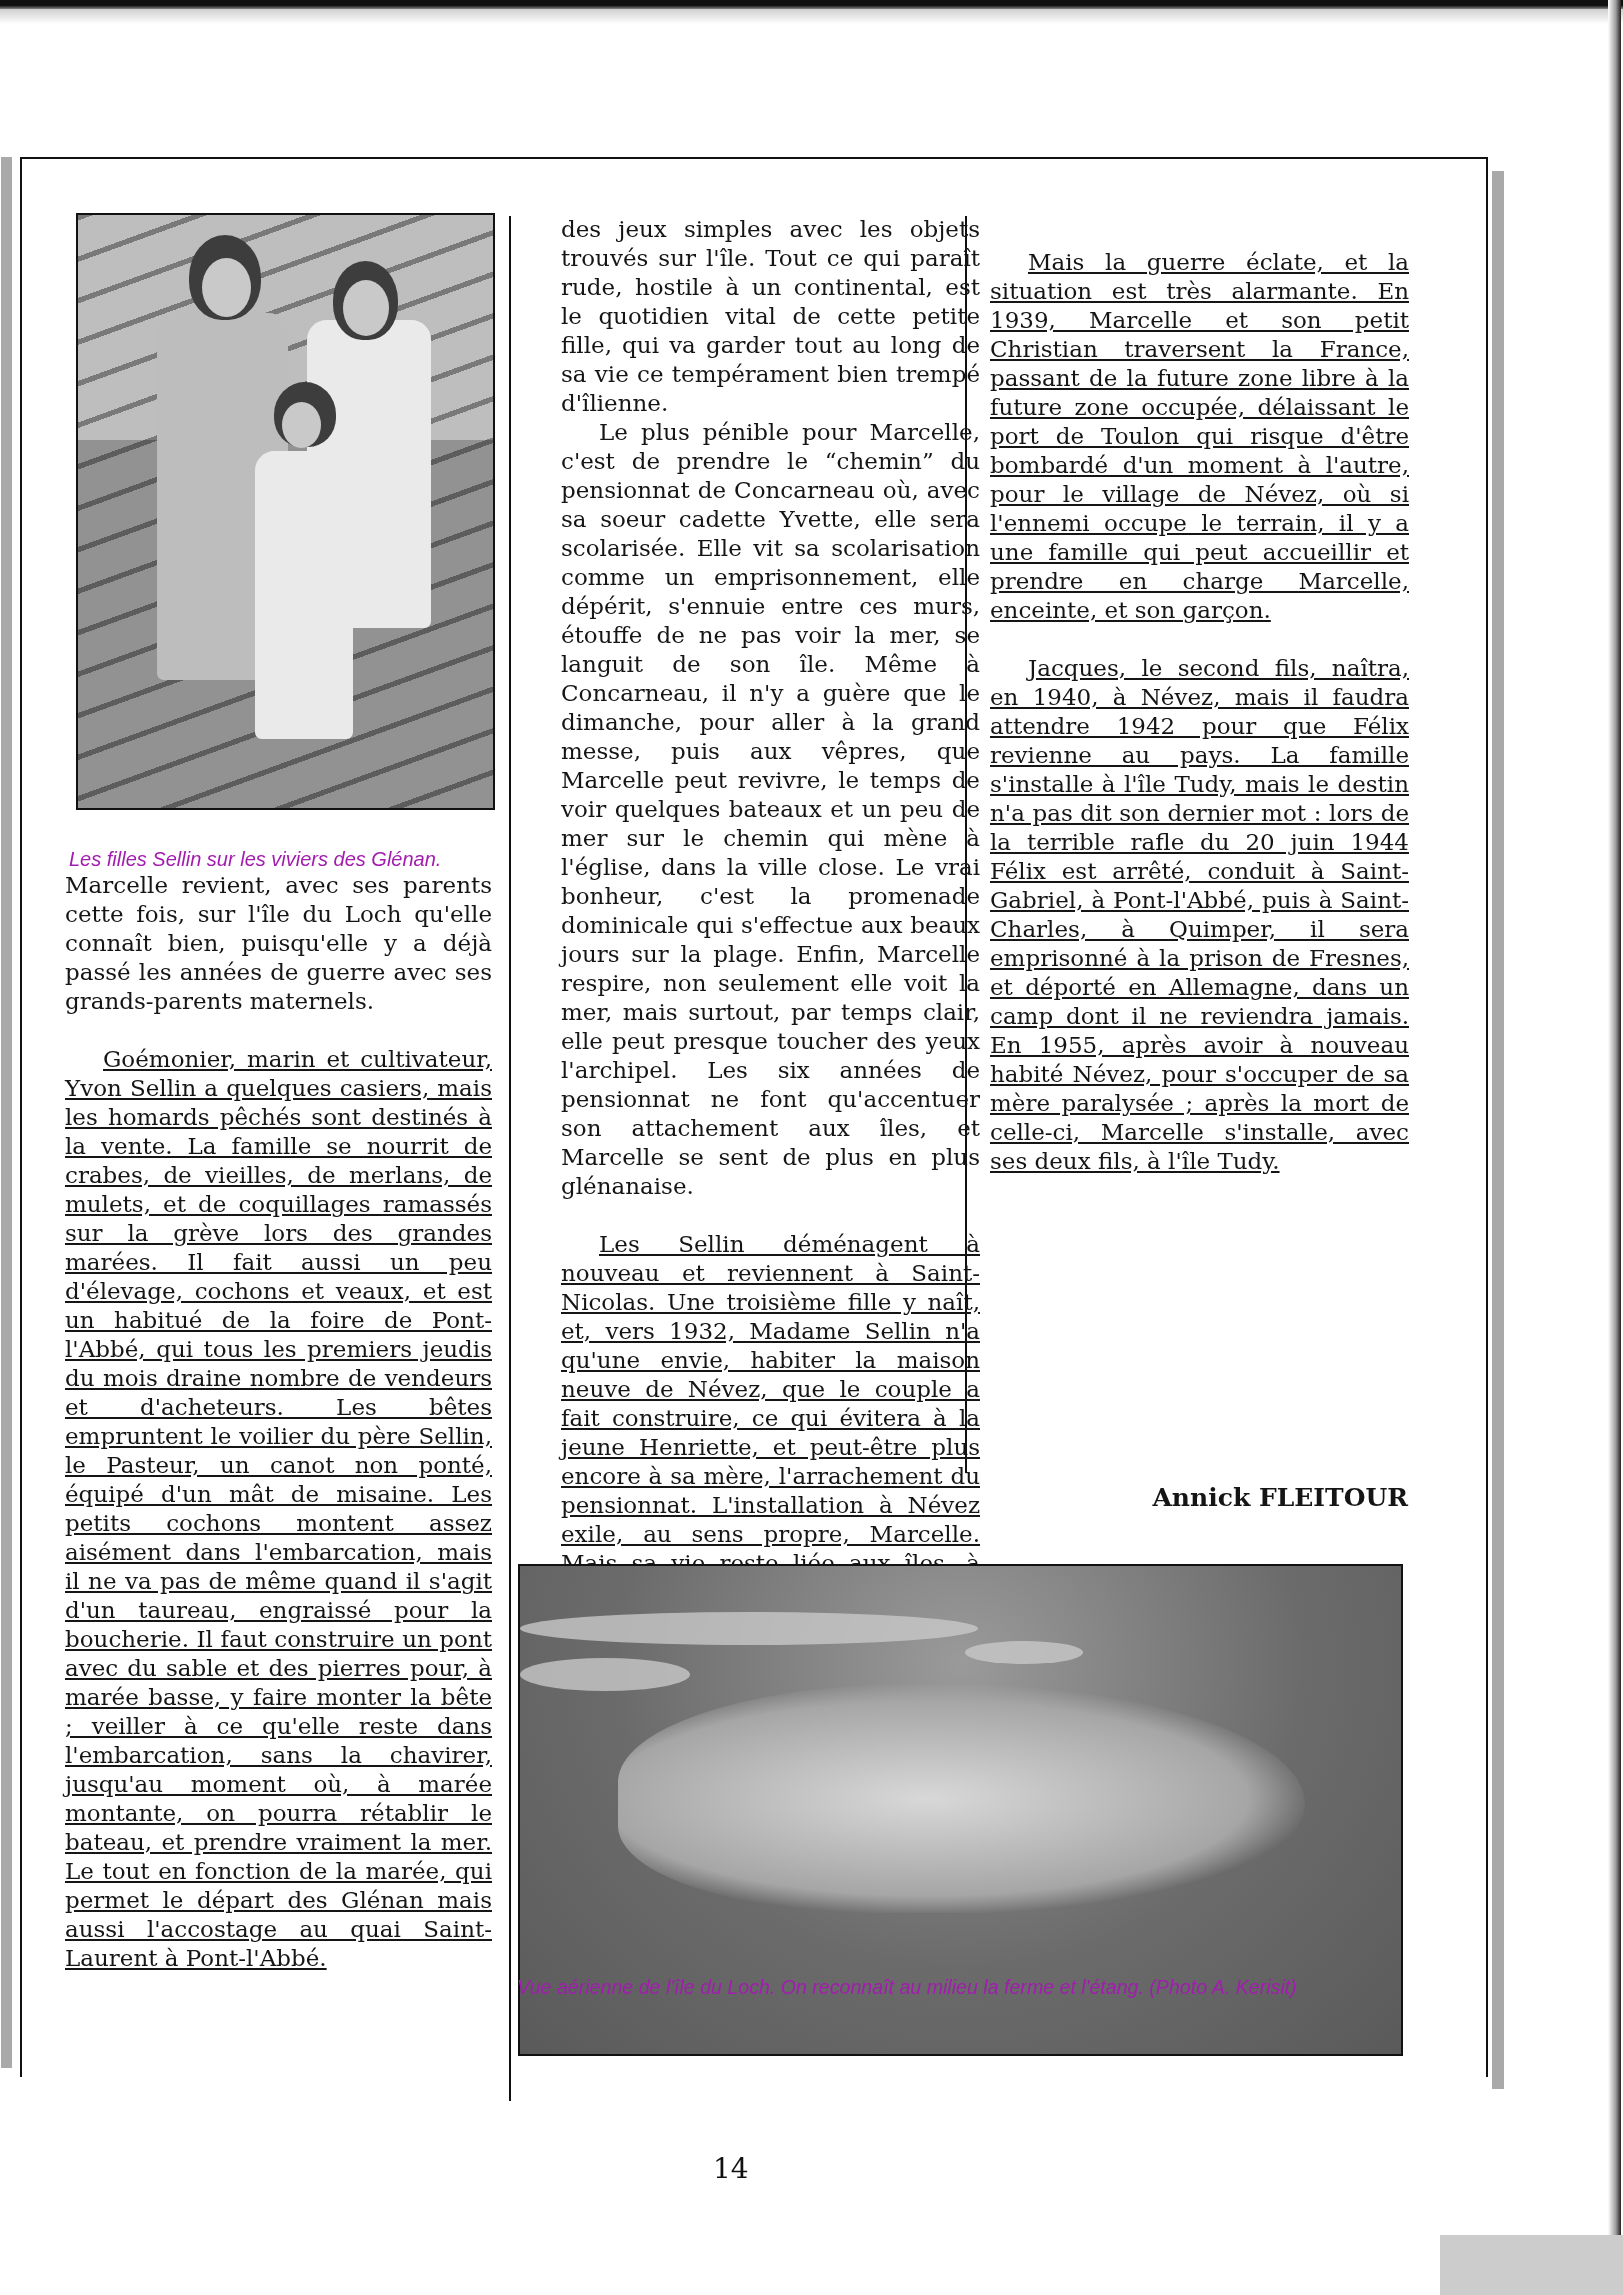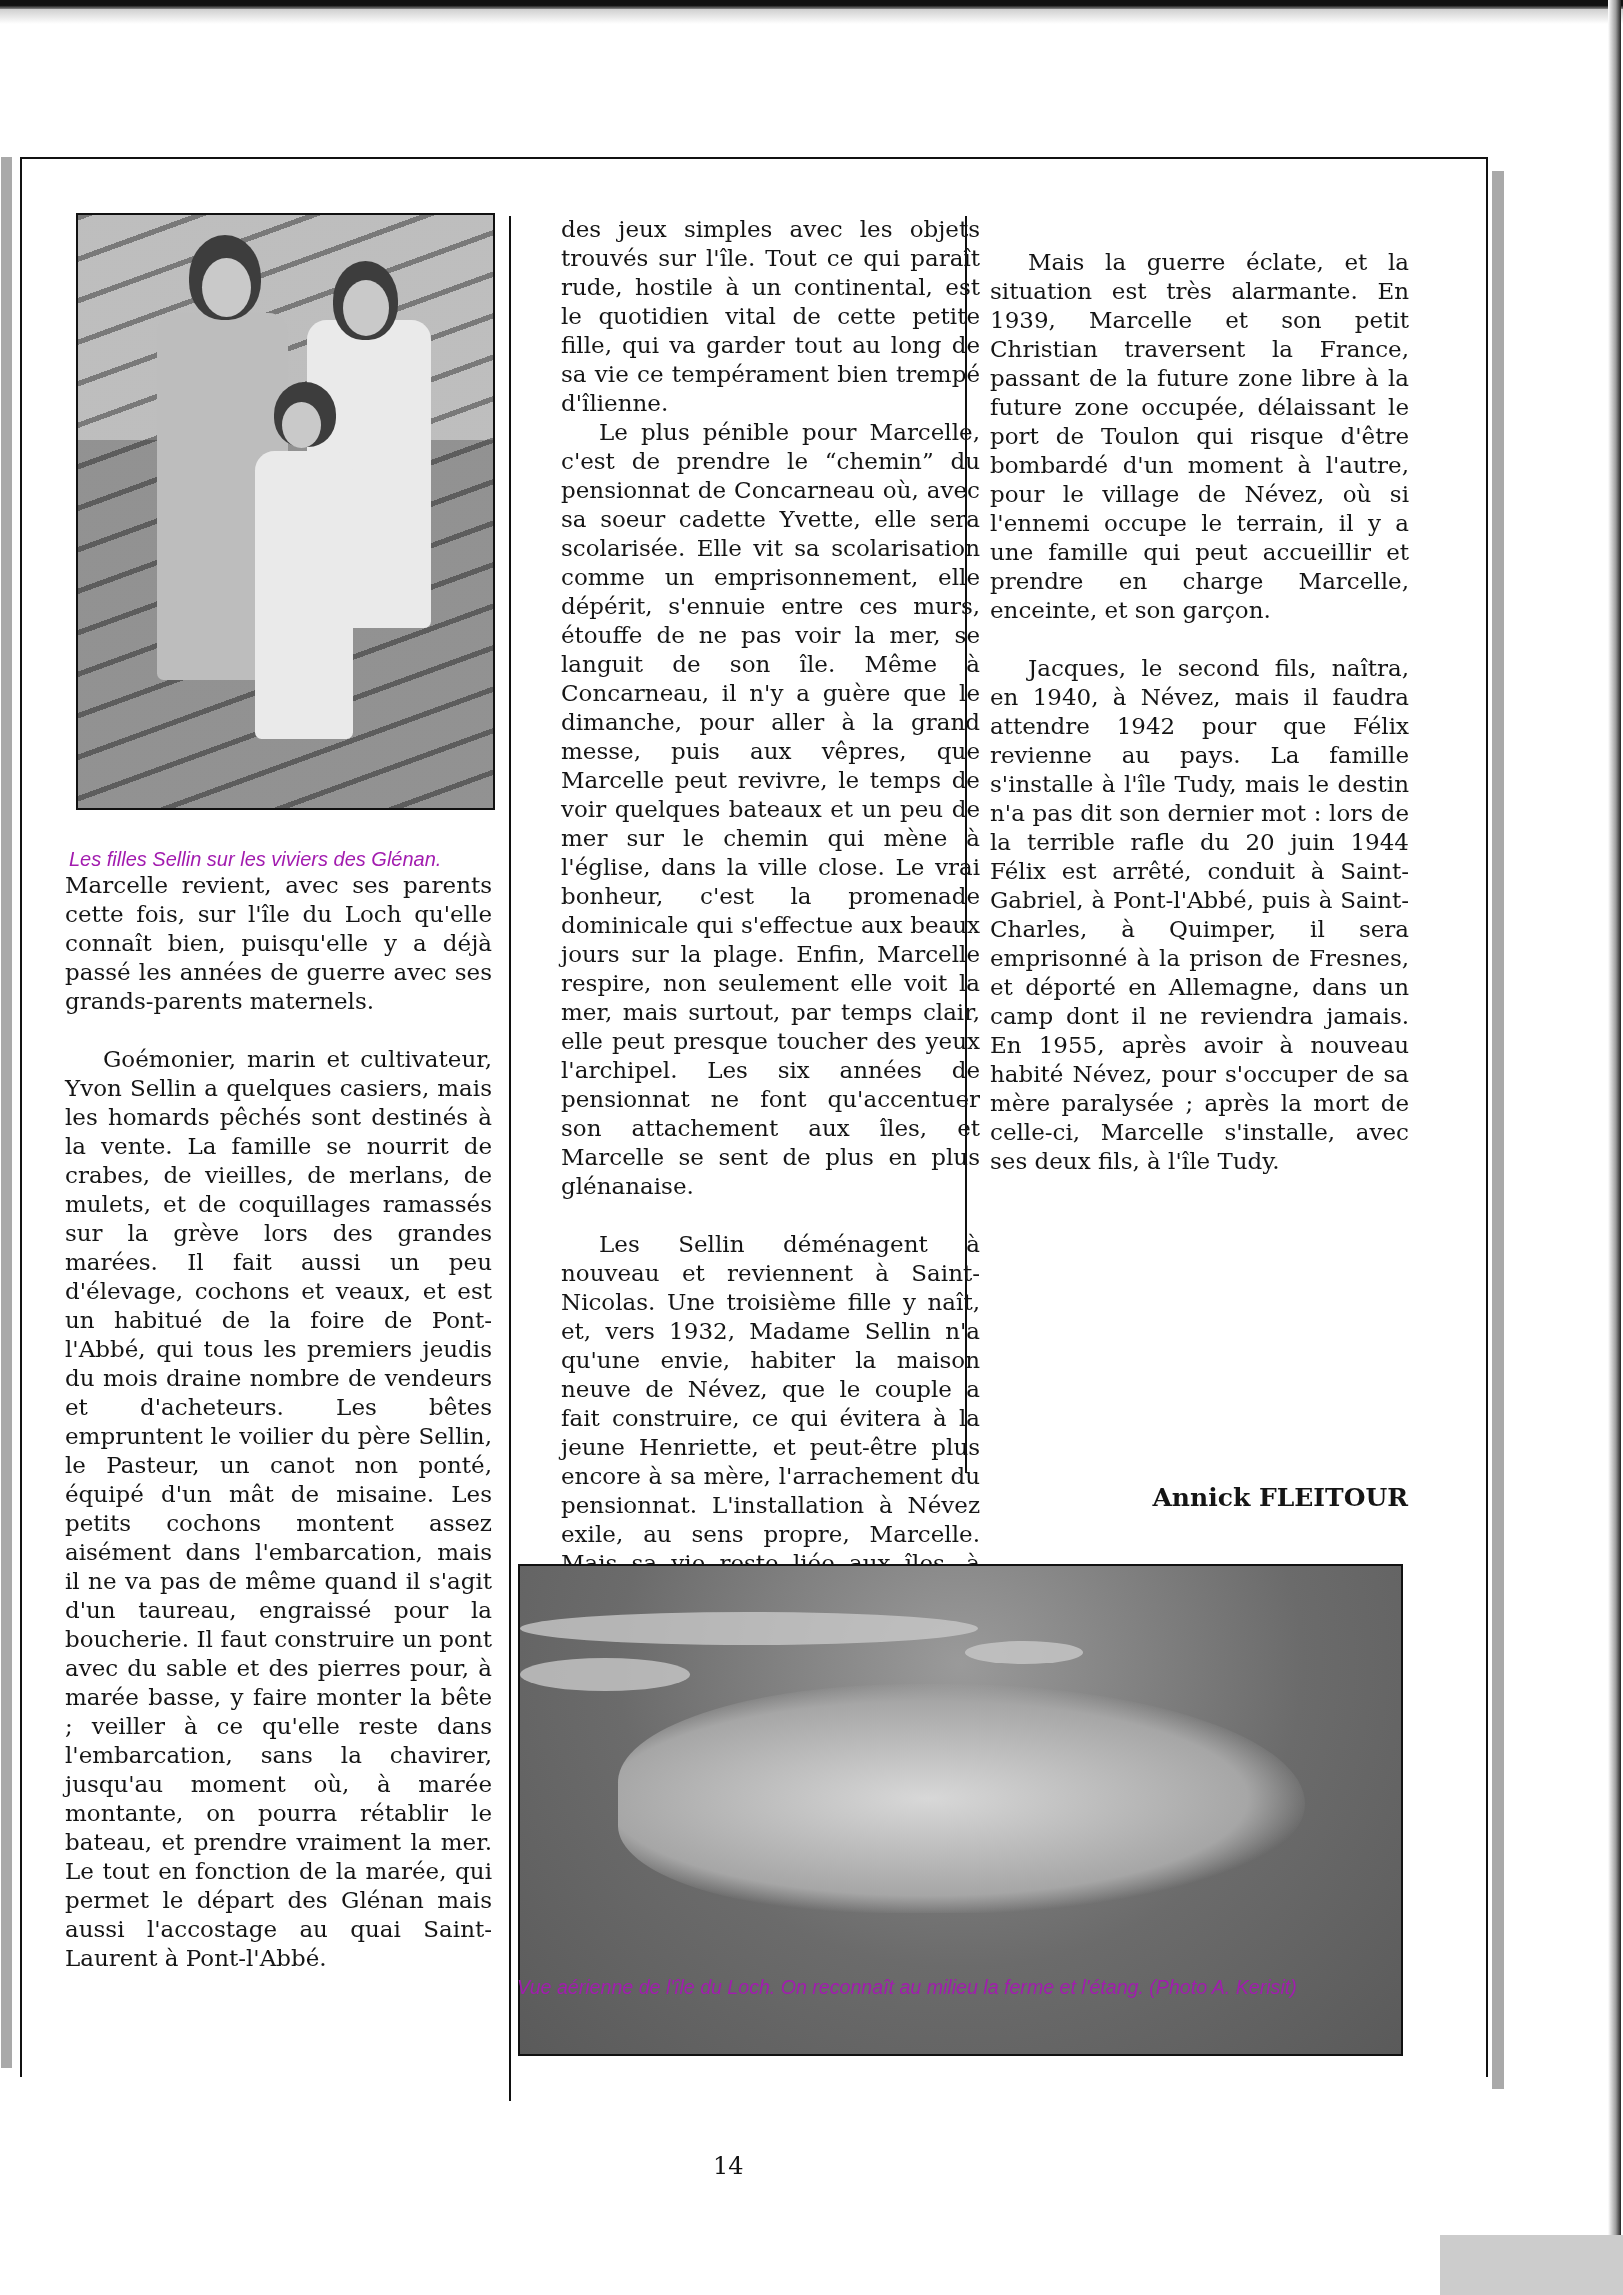--- a/index.html
+++ b/index.html
@@ -59,31 +59,31 @@
   }
   .cap-girls { left:69px; top:816px; }
   .cap-island { left:517px; top:1944px; font-size:19.6px; }
 
   .col {
     position:absolute; font-size:23px; line-height:29px;
     text-align:justify; hyphens:manual; color:#151515;
   }
   .col p { margin:0; text-indent:38px; }
   .col p.noindent { text-indent:0; }
-  .col p.gap { margin-top:29px; }
+  .col p.gap { margin-top:29px;text-decoration:underline; }
   .col-1 { left:65px; top:871px; width:427px; }
   .col-2 { left:533px; top:215px; width:419px;margin-left:28px; }
   .col-3 { left:990px; top:219px; width:419px; }
 
   .signature {
     position:absolute; left:1021px; top:1483px; width:387px; text-align:right;
     font-family:"DejaVu Serif", serif; font-weight:bold; font-size:25px; color:#151515;
   }
   .page-number {
-    position:absolute; left:713px; top:2152px; font-size:24px; color:#111;
+    position:absolute; left:713px; top:2152px; font-size:28px; color:#111;
     font-family:"DejaVu Serif", serif;
   }
 </style>
 </head>
 <body>
 
 <div class="scan-top"></div>
 <div class="scan-top-shadow"></div>
 <div class="side-bar-left"></div>
 <div class="side-bar-right"></div>

